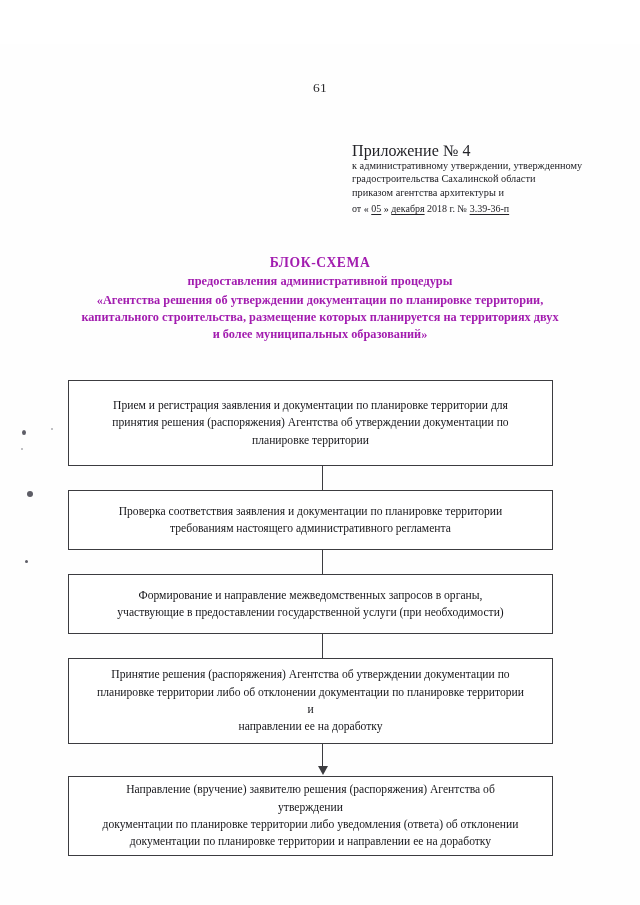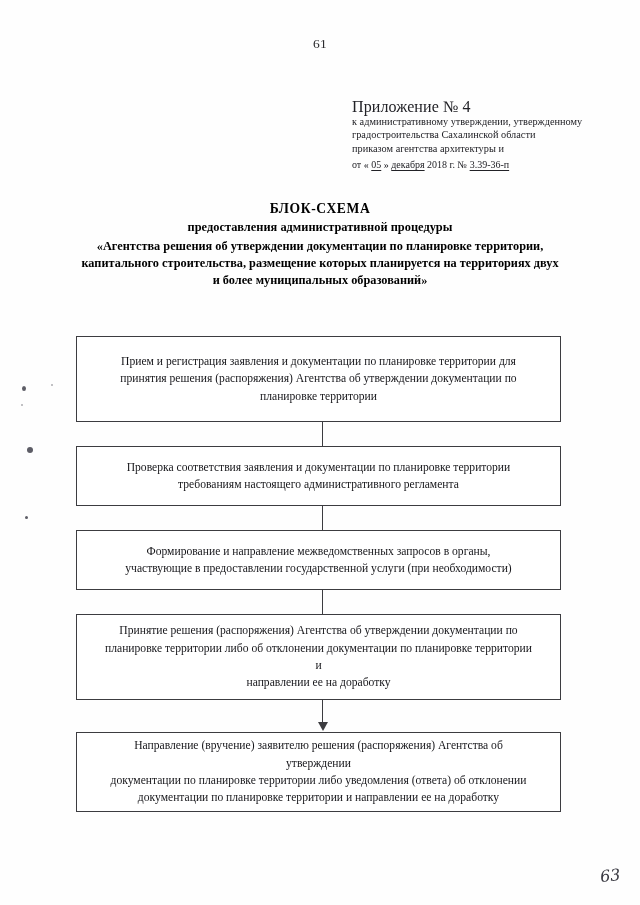--- a/index.html
+++ b/index.html
@@ -13,20 +13,21 @@
     position: relative;
     font-family: "Liberation Serif", "DejaVu Serif", serif;
     color: #17171a;
     overflow: hidden;
   }
 
   .page {
     position: absolute;
     inset: 0;
     background: #fefefe;
+    margin-top: 44px;
   }
 
   
   .page-number-top {
     position: absolute;
     top: 36px;
     left: 0;
     width: 640px;
     text-align: center;
     font-size: 13.5px;
@@ -55,26 +56,26 @@
     white-space: nowrap;
   }
   .u {
     text-decoration: underline;
     text-underline-offset: 2px;
   }
 
   
   .title-block {
     position: absolute;
-    top: 200px;
+    top: 210px;
     left: 62px;
     width: 516px;
     text-align: center;
     font-weight: bold;
-    color: #000000;
+    color: #a21caf;
   }
   .title-main {
     font-size: 13.6px;
     letter-spacing: 0.6px;
     line-height: 18px;
   }
   .title-sub {
     font-size: 12.4px;
     line-height: 17.5px;
     margin-top: 1px;
@@ -88,21 +89,21 @@
   
   .flow {
     position: absolute;
     left: 0;
     top: 0;
     width: 640px;
     height: 905px;
   }
   .node {
     position: absolute;
-    left: 76px;
+    left: 68px;
     width: 485px;
     box-sizing: border-box;
     border: 1.2px solid #3c3c40;
     background: #ffffff;
     display: flex;
     align-items: center;
     justify-content: center;
     padding: 6px 28px;
   }
   .node-text {

